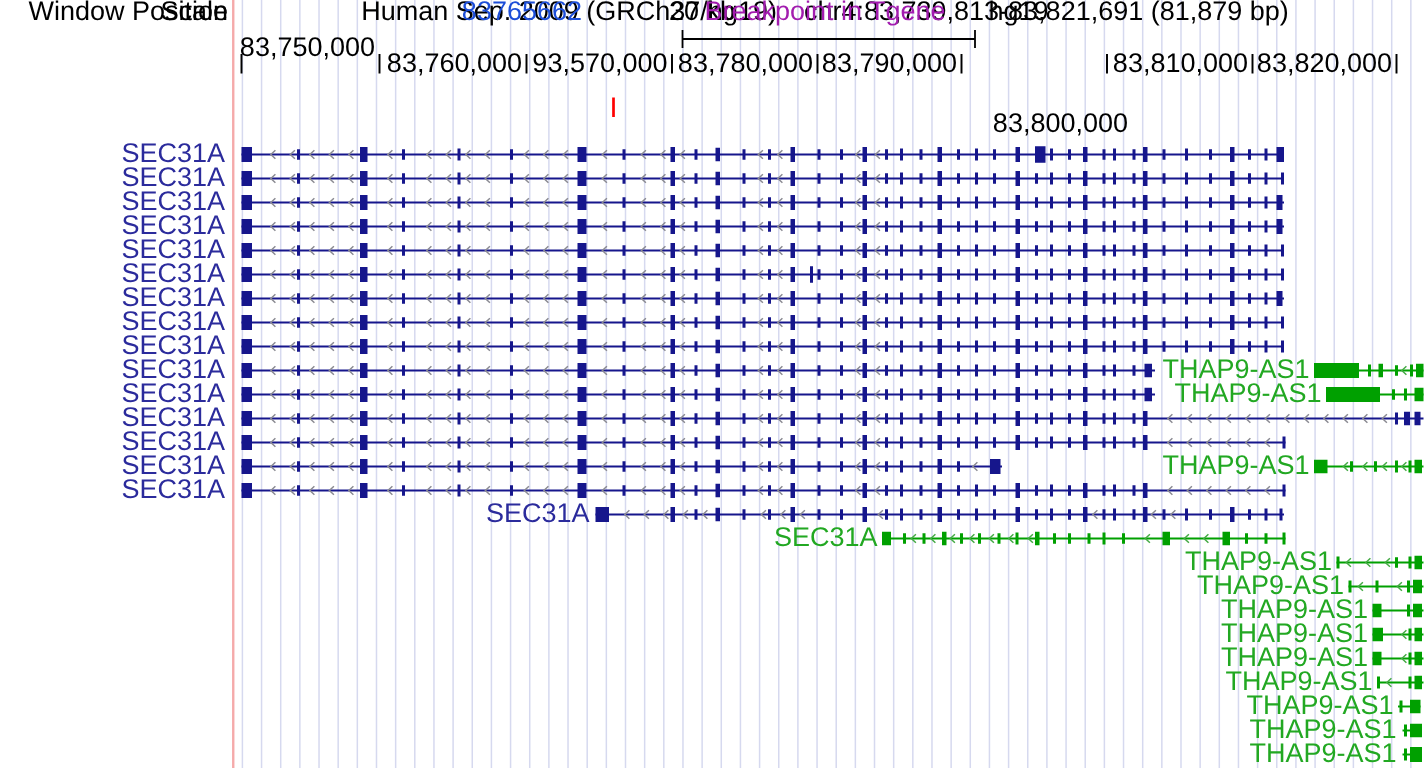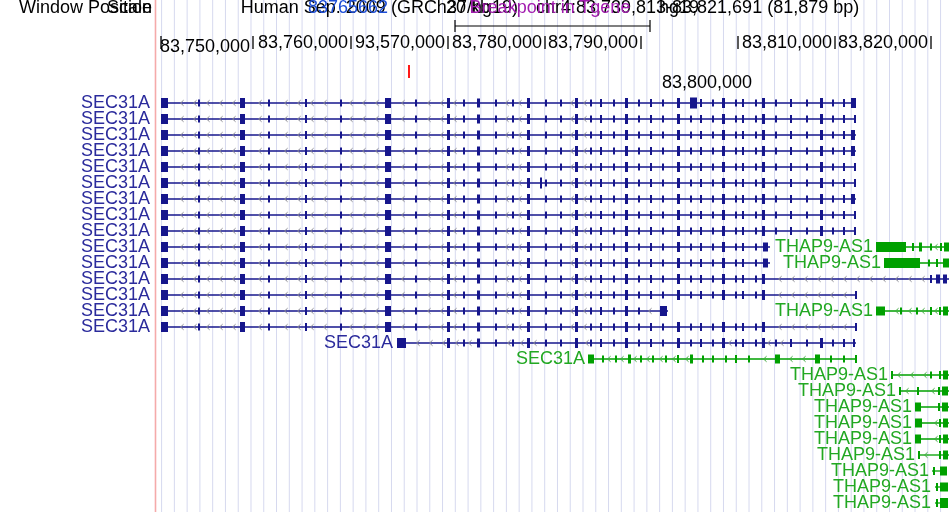--- a/index.html
+++ b/index.html
@@ -1210,21 +1210,21 @@
   <div class="abs c lbl" style="left:155px;top:3;width:790px;"><span>Human Sep. 2009 (GRCh37/hg19)</span><span style="display:inline-block;width:18px;"></span><span>chr4:83,739,813-83,821,691 (81,879 bp)</span></div>
 
   <div class="abs r lbl" style="left:0;top:19;width:152px;">Scale</div>
   <div class="abs r lbl" style="left:350px;top:19;width:100px;margin-left:40px;">20 kb</div>
   <div class="abs lbl" style="left:659px;top:19;">hg19</div>
 
 
   <div class="abs c lbl" style="left:155px;top:51;width:790px;color:#a21caf;">Breakpoint in Tgene</div>
   <div class="abs r lbl" style="left:238px;top:65;width:150px;color:#1d4ed8;">83765662</div>
 
-<div class="abs r lbl" style="left: 153px; top: 39px; width: 97px;">83,750,000</div>
+<div class="abs r lbl" style="left: 153px; top: 24px; width: 97px;">83,750,000</div>
     <div class="abs r lbl" style="left: 251px; top: 35px; width: 97px;">83,760,000</div>
     <div class="abs r lbl" style="left: 348px; top: 35px; width: 97px;">93,570,000</div>
     <div class="abs r lbl" style="left: 445px; top: 35px; width: 97px;">83,780,000</div>
     <div class="abs r lbl" style="left: 541px; top: 35px; width: 97px;">83,790,000</div>
     <div class="abs r lbl" style="left: 638px; top: 35px; width: 114px; margin-top: 40px;">83,800,000</div>
     <div class="abs r lbl" style="left: 735px; top: 35px; width: 97px;">83,810,000</div>
     <div class="abs r lbl" style="left: 831px; top: 35px; width: 97px;">83,820,000</div>
     <div class="abs r lbl" style="left: 30px; top: 95px; width: 120px; color: rgb(43, 43, 156);">SEC31A</div>
     <div class="abs r lbl" style="left: 30px; top: 111px; width: 120px; color: rgb(43, 43, 156);">SEC31A</div>
     <div class="abs r lbl" style="left: 30px; top: 127px; width: 120px; color: rgb(43, 43, 156);">SEC31A</div>

